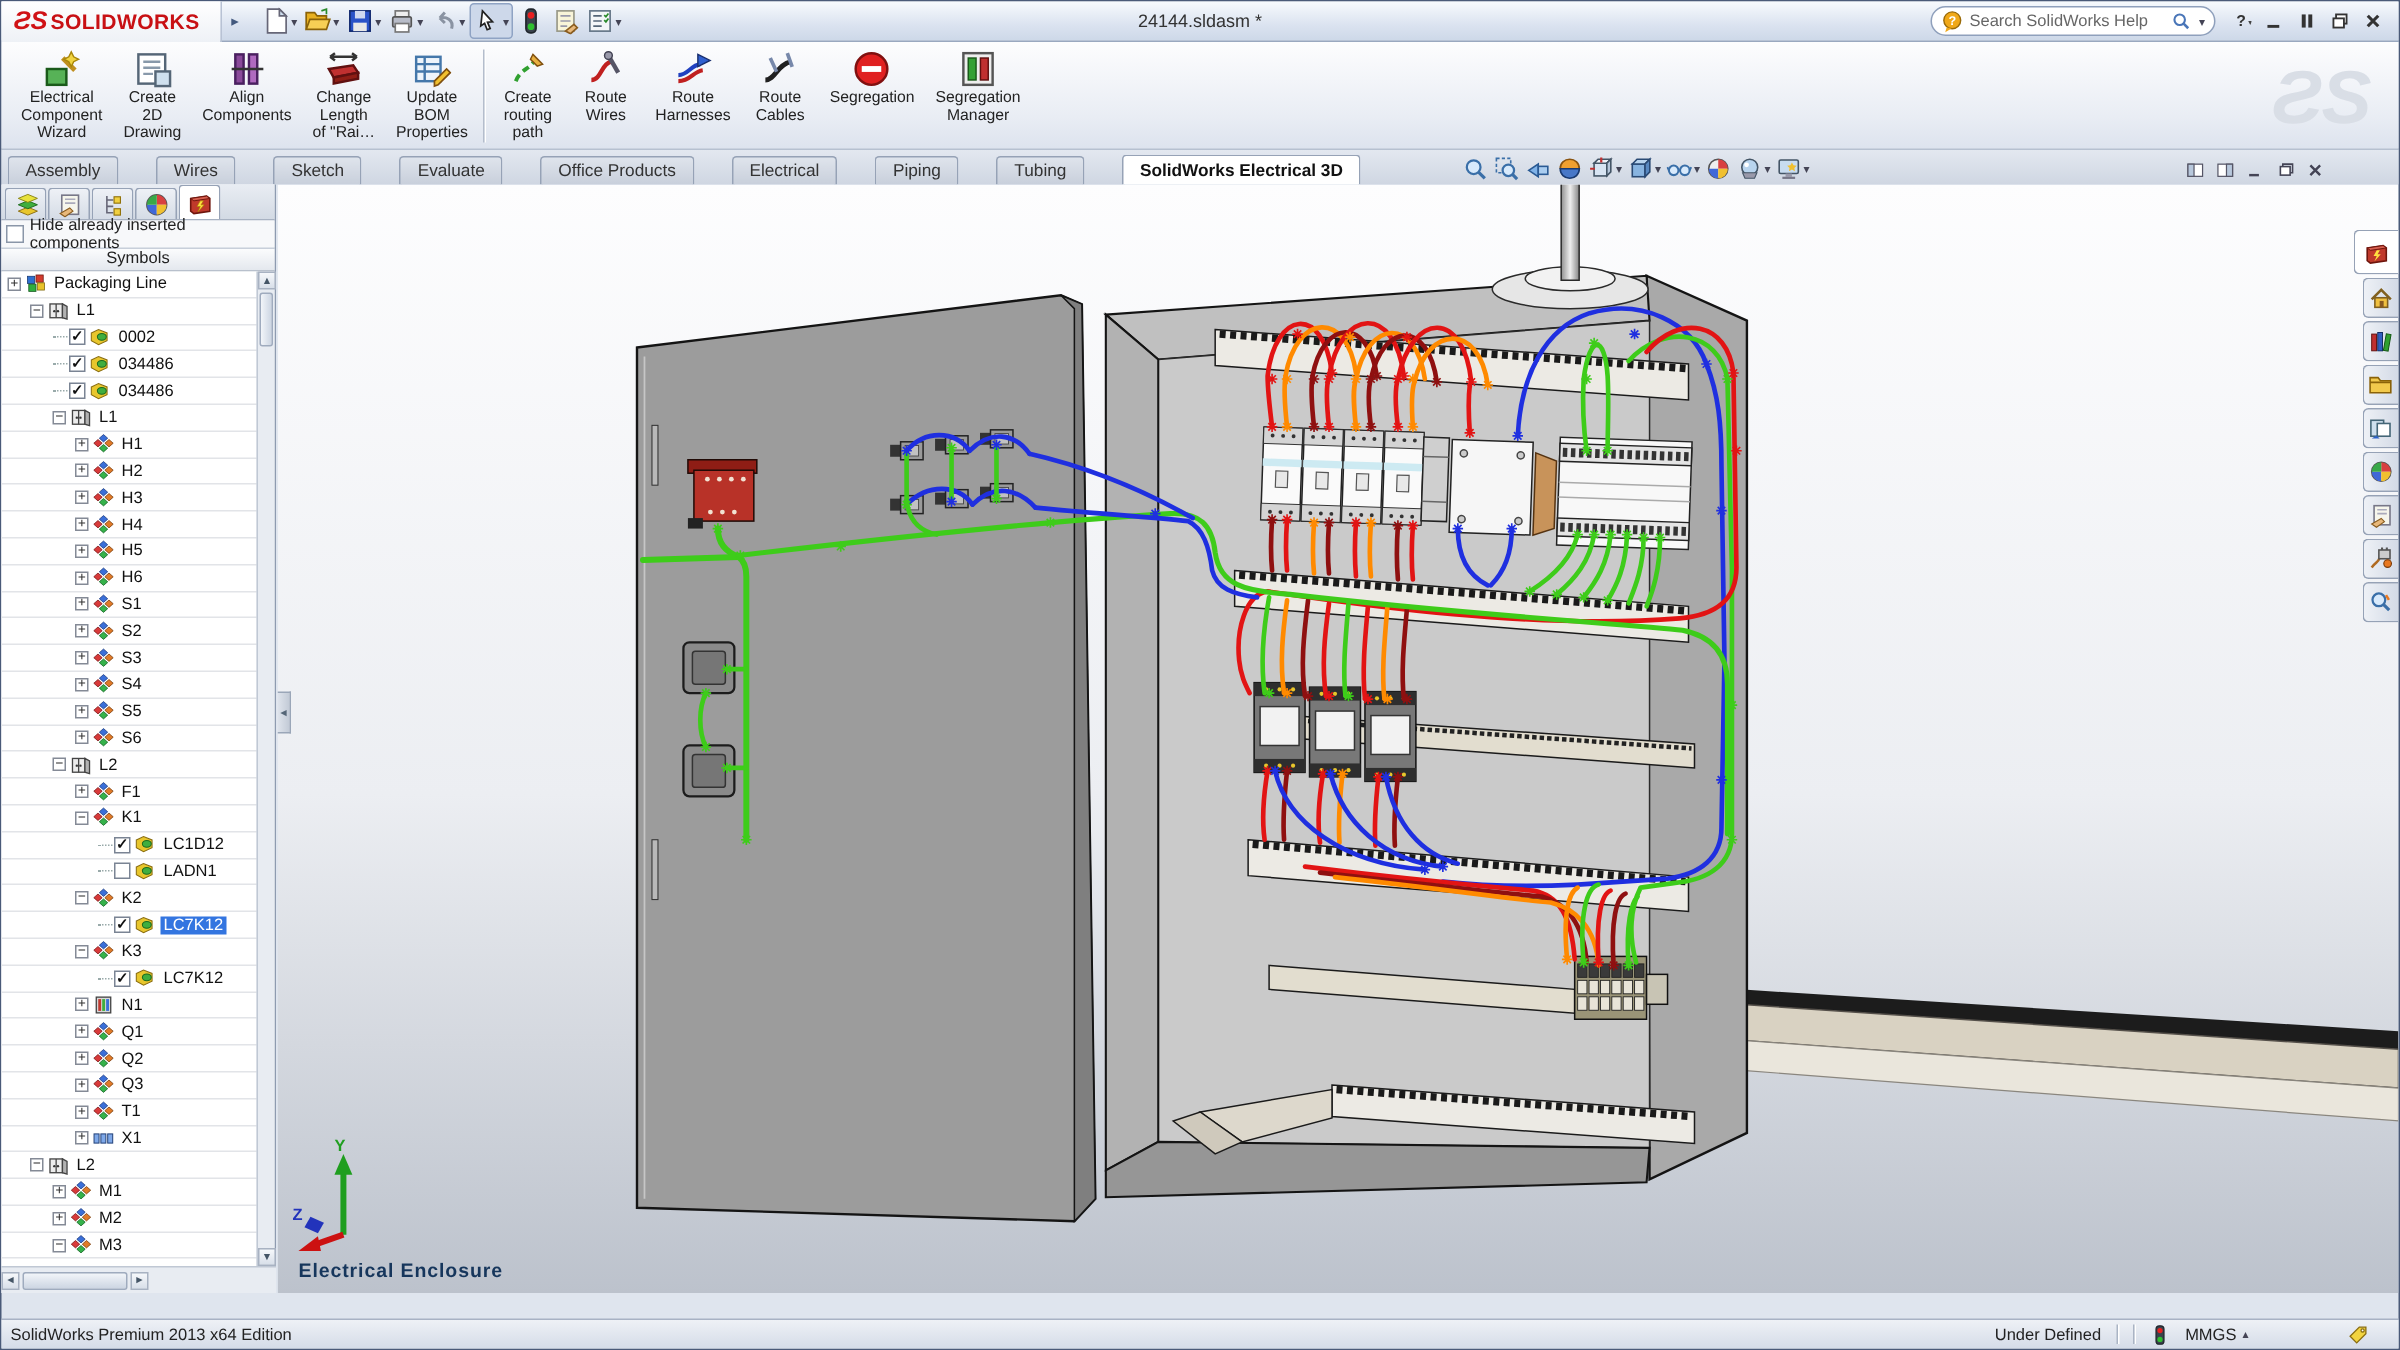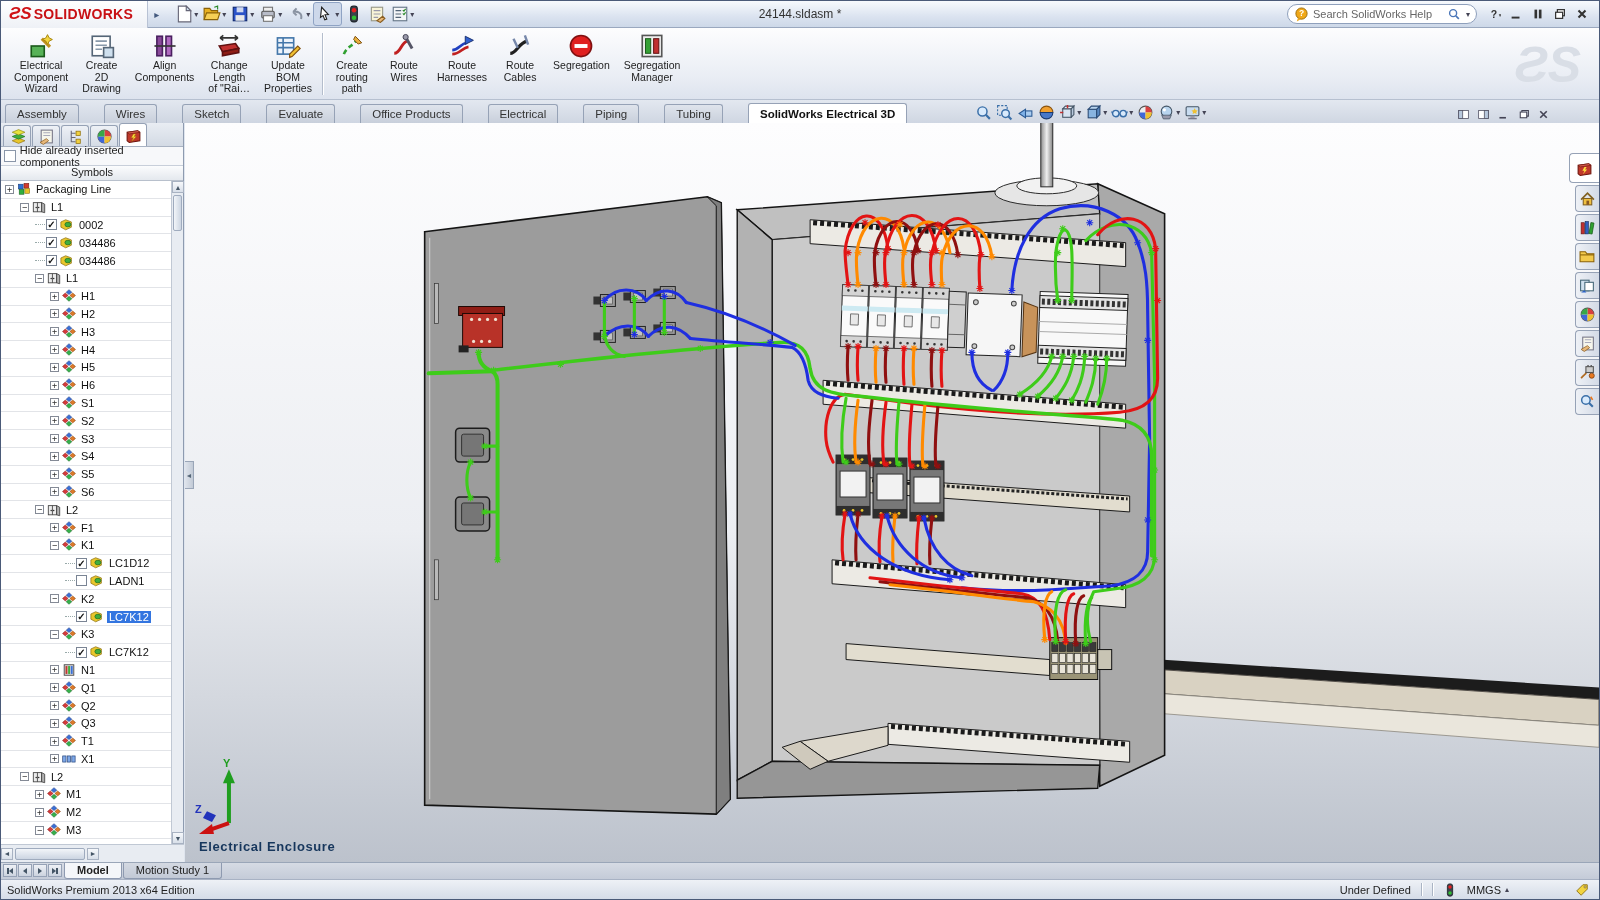--- a/index.html
+++ b/index.html
@@ -110,21 +110,21 @@
   .bar { width:1.5px; height:6px; background:#456; }
   .dtab { font-size:11px; padding:1px 12px 2px; border:1px solid #8e9ab0; border-top:none; background:linear-gradient(#d4d9e2,#c2c9d6);
     border-radius:0 0 3px 3px; margin-right:1px; cursor:pointer; color:#222;}
   .dtab.active { background:#f4f6f9; font-weight:bold; }
 
   
   #statusbar { position:absolute; left:0; bottom:0; width:100%; height:20px;
     background:linear-gradient(#eef1f6,#d5dce8); border-top:1px solid #a8b2c4;
     display:flex; align-items:center; font-size:11px; color:#222; }
   #statusbar .left { padding-left:6px; }
-  #statusbar .right { margin-left:auto; display:flex; align-items:center; gap:10px; padding-right:10px; }
+  #statusbar .right { margin-left:auto; display:flex; align-items:center; gap:10px; padding-right:20px; }
   .ssep { width:1px; height:13px; background:#aab4c4; box-shadow:1px 0 0 #fff; }
   .units { display:flex; align-items:center; gap:4px; cursor:pointer; }
   .units .up { font-size:8px; color:#445; }
   .sic { width:14px; height:14px; display:inline-block; }
 </style>
 </head>
 <body>
 
 <div id="app">
 
@@ -1387,42 +1387,20 @@
             <span class="ic" style="width: 17px; height: 17px;"><svg viewBox="0 0 16 16" width="100%" height="100%">
                 <circle cx="6.5" cy="6.5" r="4" fill="#d8eafc" stroke="#3a6fa8" stroke-width="1.4"></circle>
                 <line x1="9.5" y1="9.5" x2="13" y2="13" stroke="#3a6fa8" stroke-width="2"></line>
                 <path d="M11,3.5l1.8,3" stroke="#e87820" stroke-width="1.6"></path>
               </svg></span>
           </div>
         </div>
     </div>
   </div>
 
-  <div id="docbar">
-    <div class="vcr">
-      <div class="vcrb">
-          <span class="bar"></span>
-          <span class="tri left"></span>
-        </div>
-      <div class="vcrb">
-          <span class="tri left"></span>
-        </div>
-      <div class="vcrb">
-          <span class="tri right"></span>
-        </div>
-      <div class="vcrb">
-          <span class="tri right"></span>
-          <span class="bar"></span>
-        </div>
-    </div>
-    <div id="doc-tabs" style="display:flex">
-        <div class="dtab active">Model</div>
-        <div class="dtab">Motion Study 1</div>
-      </div>
-  </div>
 
   <div id="statusbar">
     <span class="left">SolidWorks Premium 2013 x64 Edition</span>
     <span class="right">
       <span>Under Defined</span>
       <span class="ssep"></span>
         <span class="ssep"></span>
       <span class="sic" id="ic-status-traffic"><svg viewBox="0 0 16 16" width="100%" height="100%">
             <rect x="5" y="1" width="6" height="14" rx="2.5" fill="#3a424c" stroke="#20262c"></rect>
             <circle cx="8" cy="4.6" r="2" fill="#e82020"></circle>

